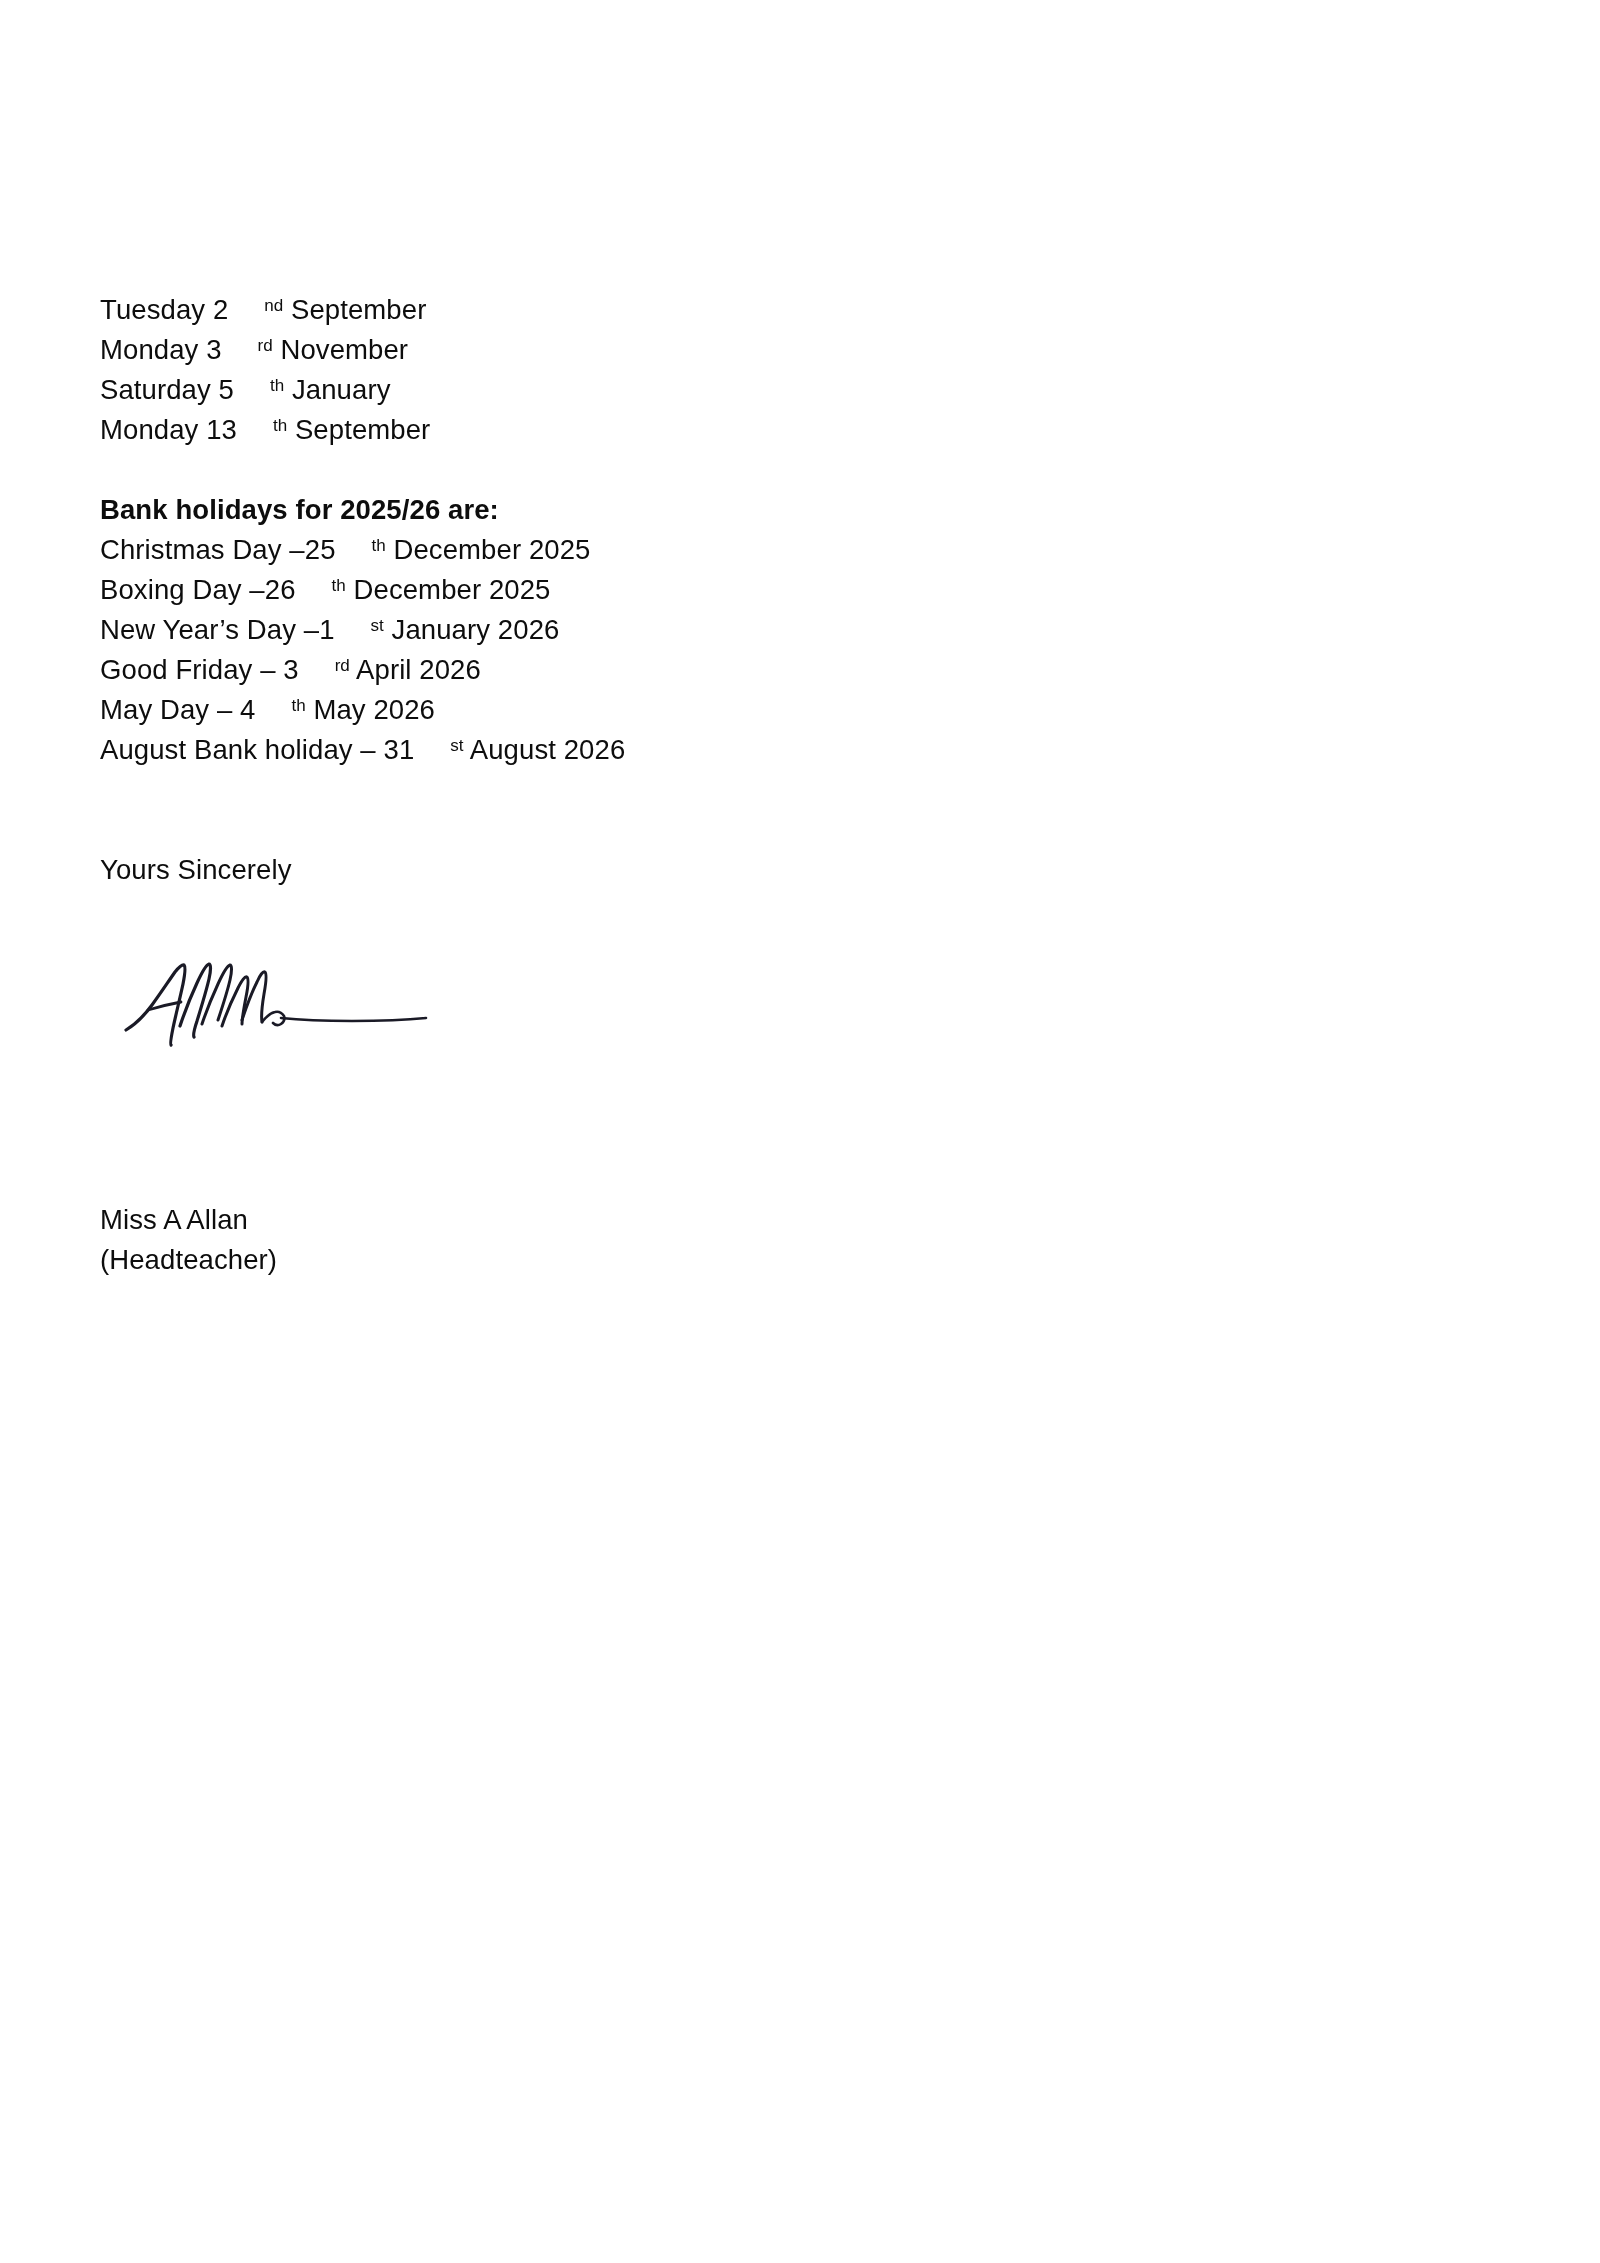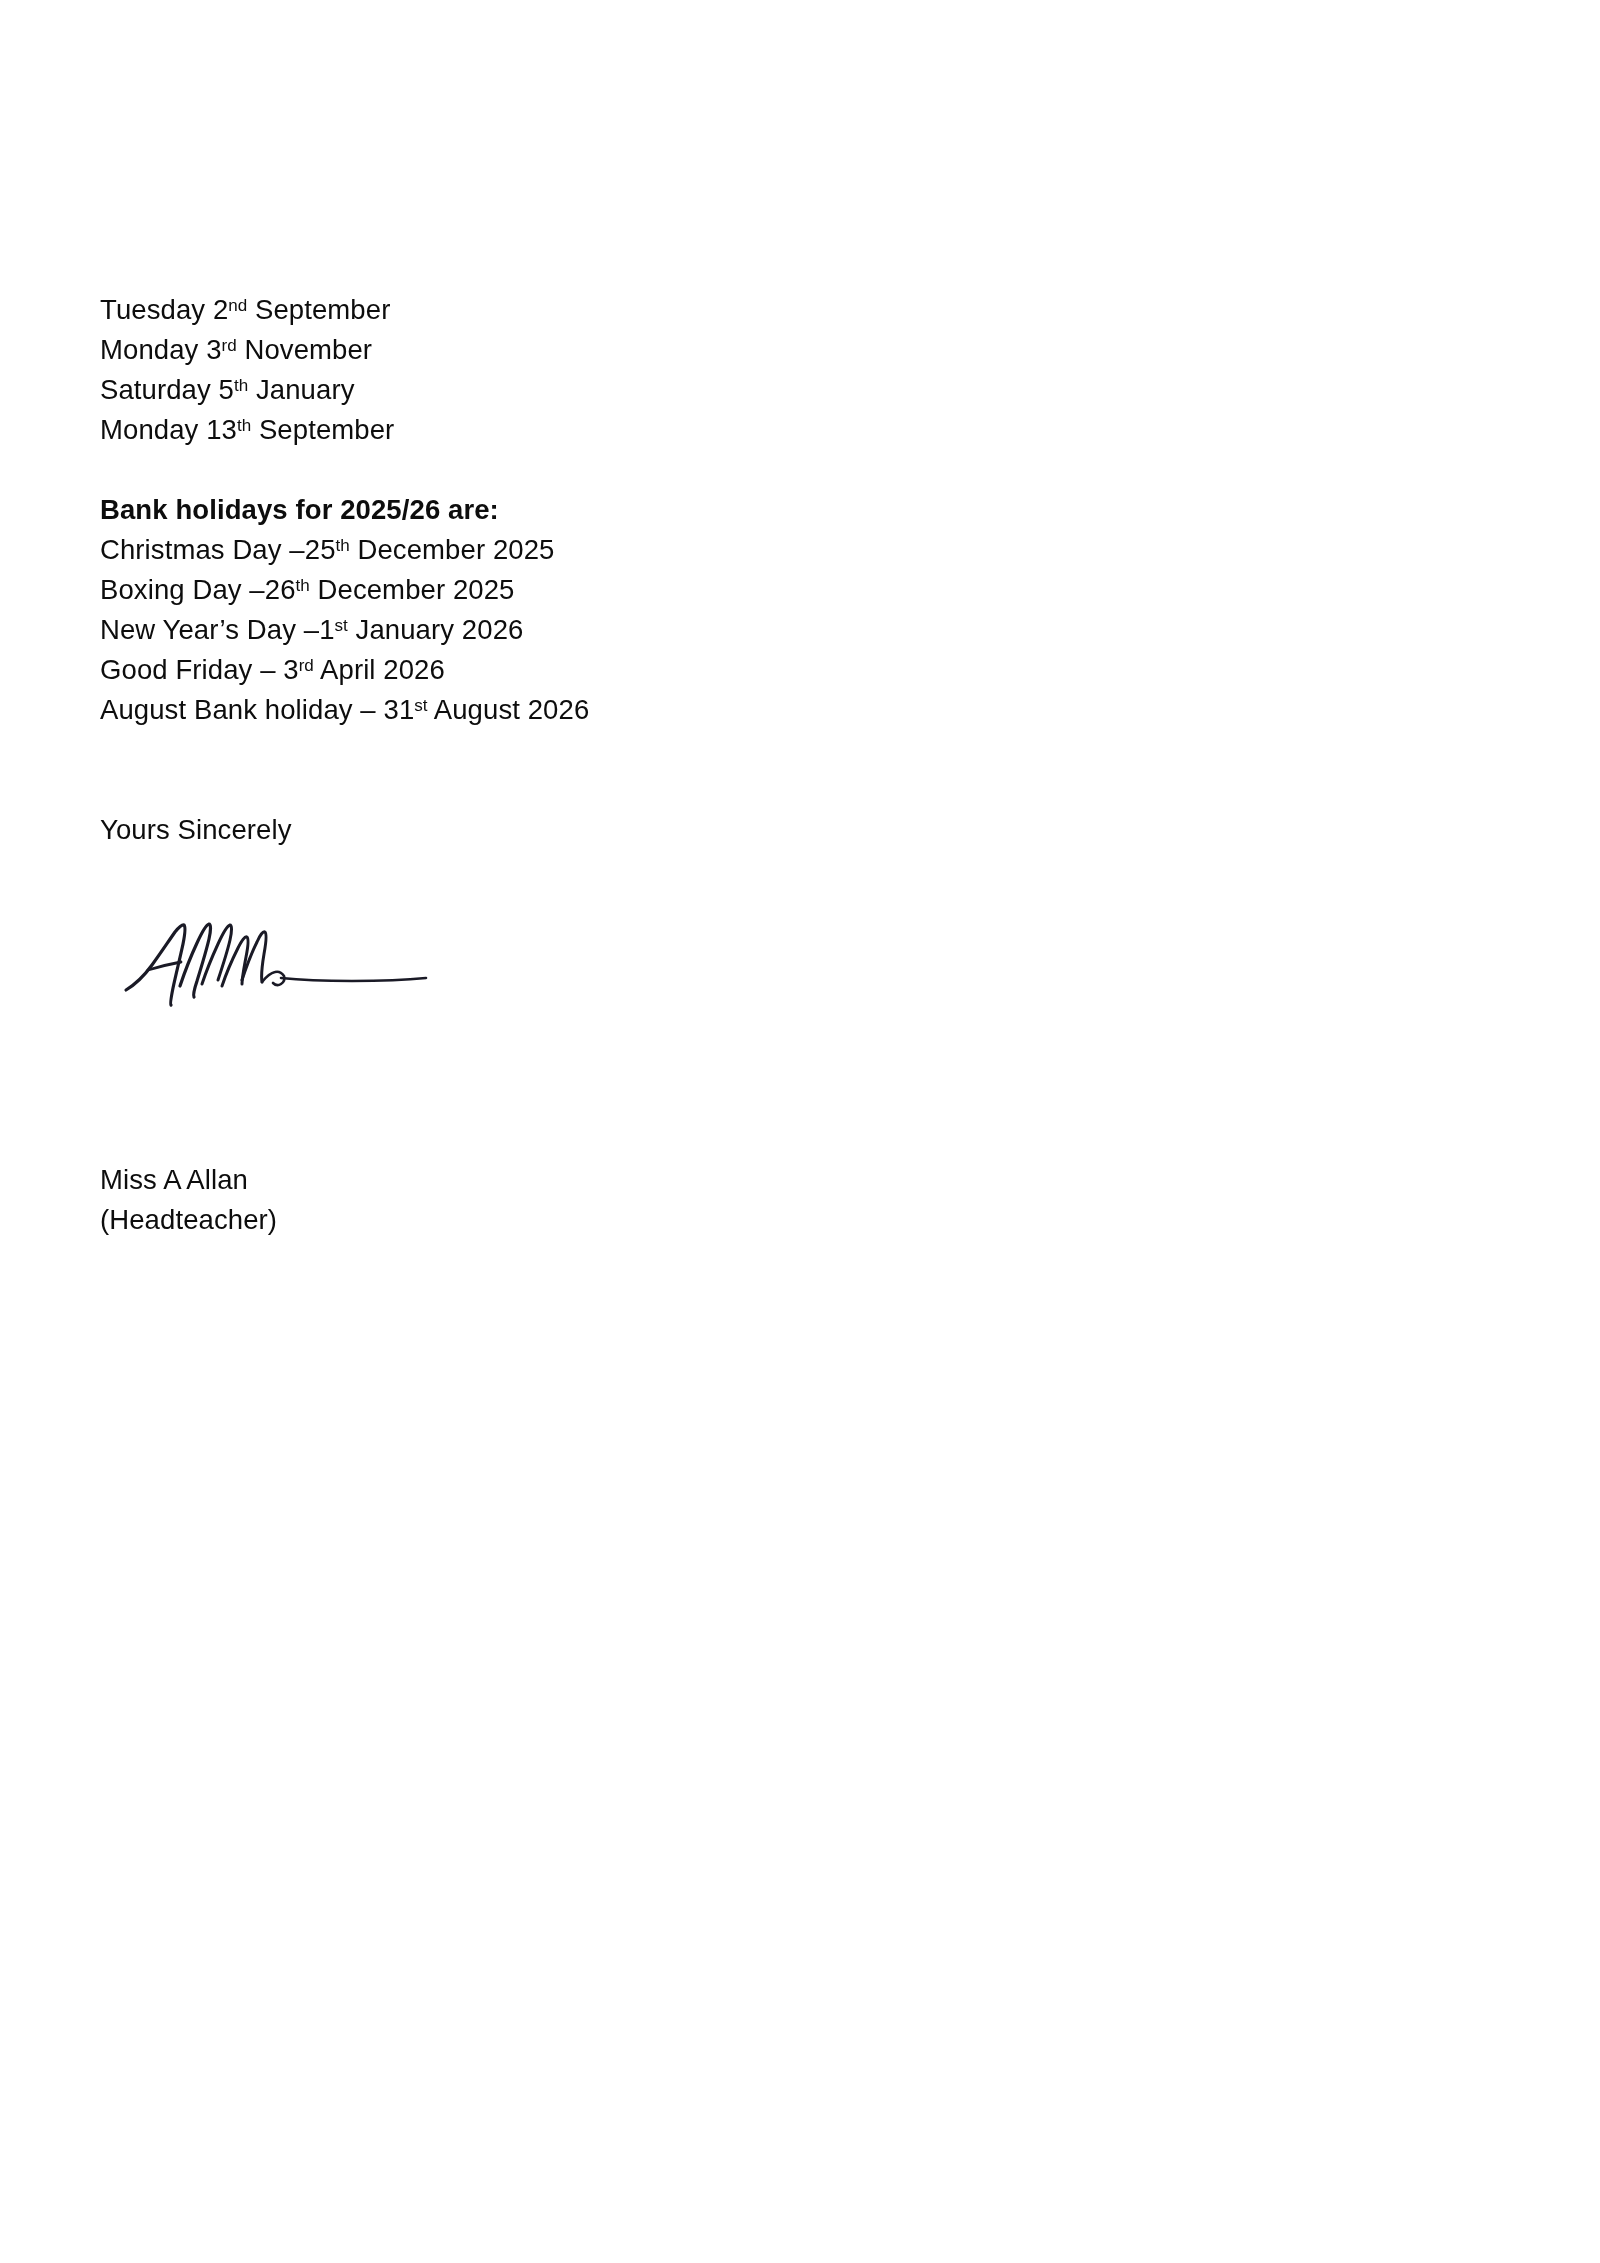--- a/index.html
+++ b/index.html
@@ -43,20 +43,21 @@
     height: 80px;
   }
   .spacer-3 {
     height: 120px;
   }
   sup {
     font-size: 0.62em;
     vertical-align: 0.46em;
     line-height: 0;
     letter-spacing: 0;
+    margin-left: 36px;
   }
   .sig-block {
     position: relative;
     height: 150px;
   }
   .signature {
     position: absolute;
     left: 18px;
     top: 4px;
     width: 320px;
@@ -88,20 +89,21 @@
 
     <div class="line"><span>Christmas Day –25</span><sup>th</sup><span> December 2025</span></div>
 
     <div class="line"><span>Boxing Day –26</span><sup>th</sup><span> December 2025</span></div>
 
     <div class="line"><span>New Year’s Day –1</span><sup>st</sup><span> January 2026</span></div>
 
     <div class="line"><span>Good Friday – 3</span><sup>rd</sup><span> April 2026</span></div>
 
 
+    <div class="line"><span>May Day – 4</span><sup>th</sup><span> May 2026</span></div>
 
 
     <div class="line"><span>August Bank holiday – 31</span><sup>st</sup><span> August 2026</span></div>
 
     <div class="spacer-2"></div>
 
     <div class="line">Yours Sincerely</div>
 
     <div class="spacer"></div>
 

